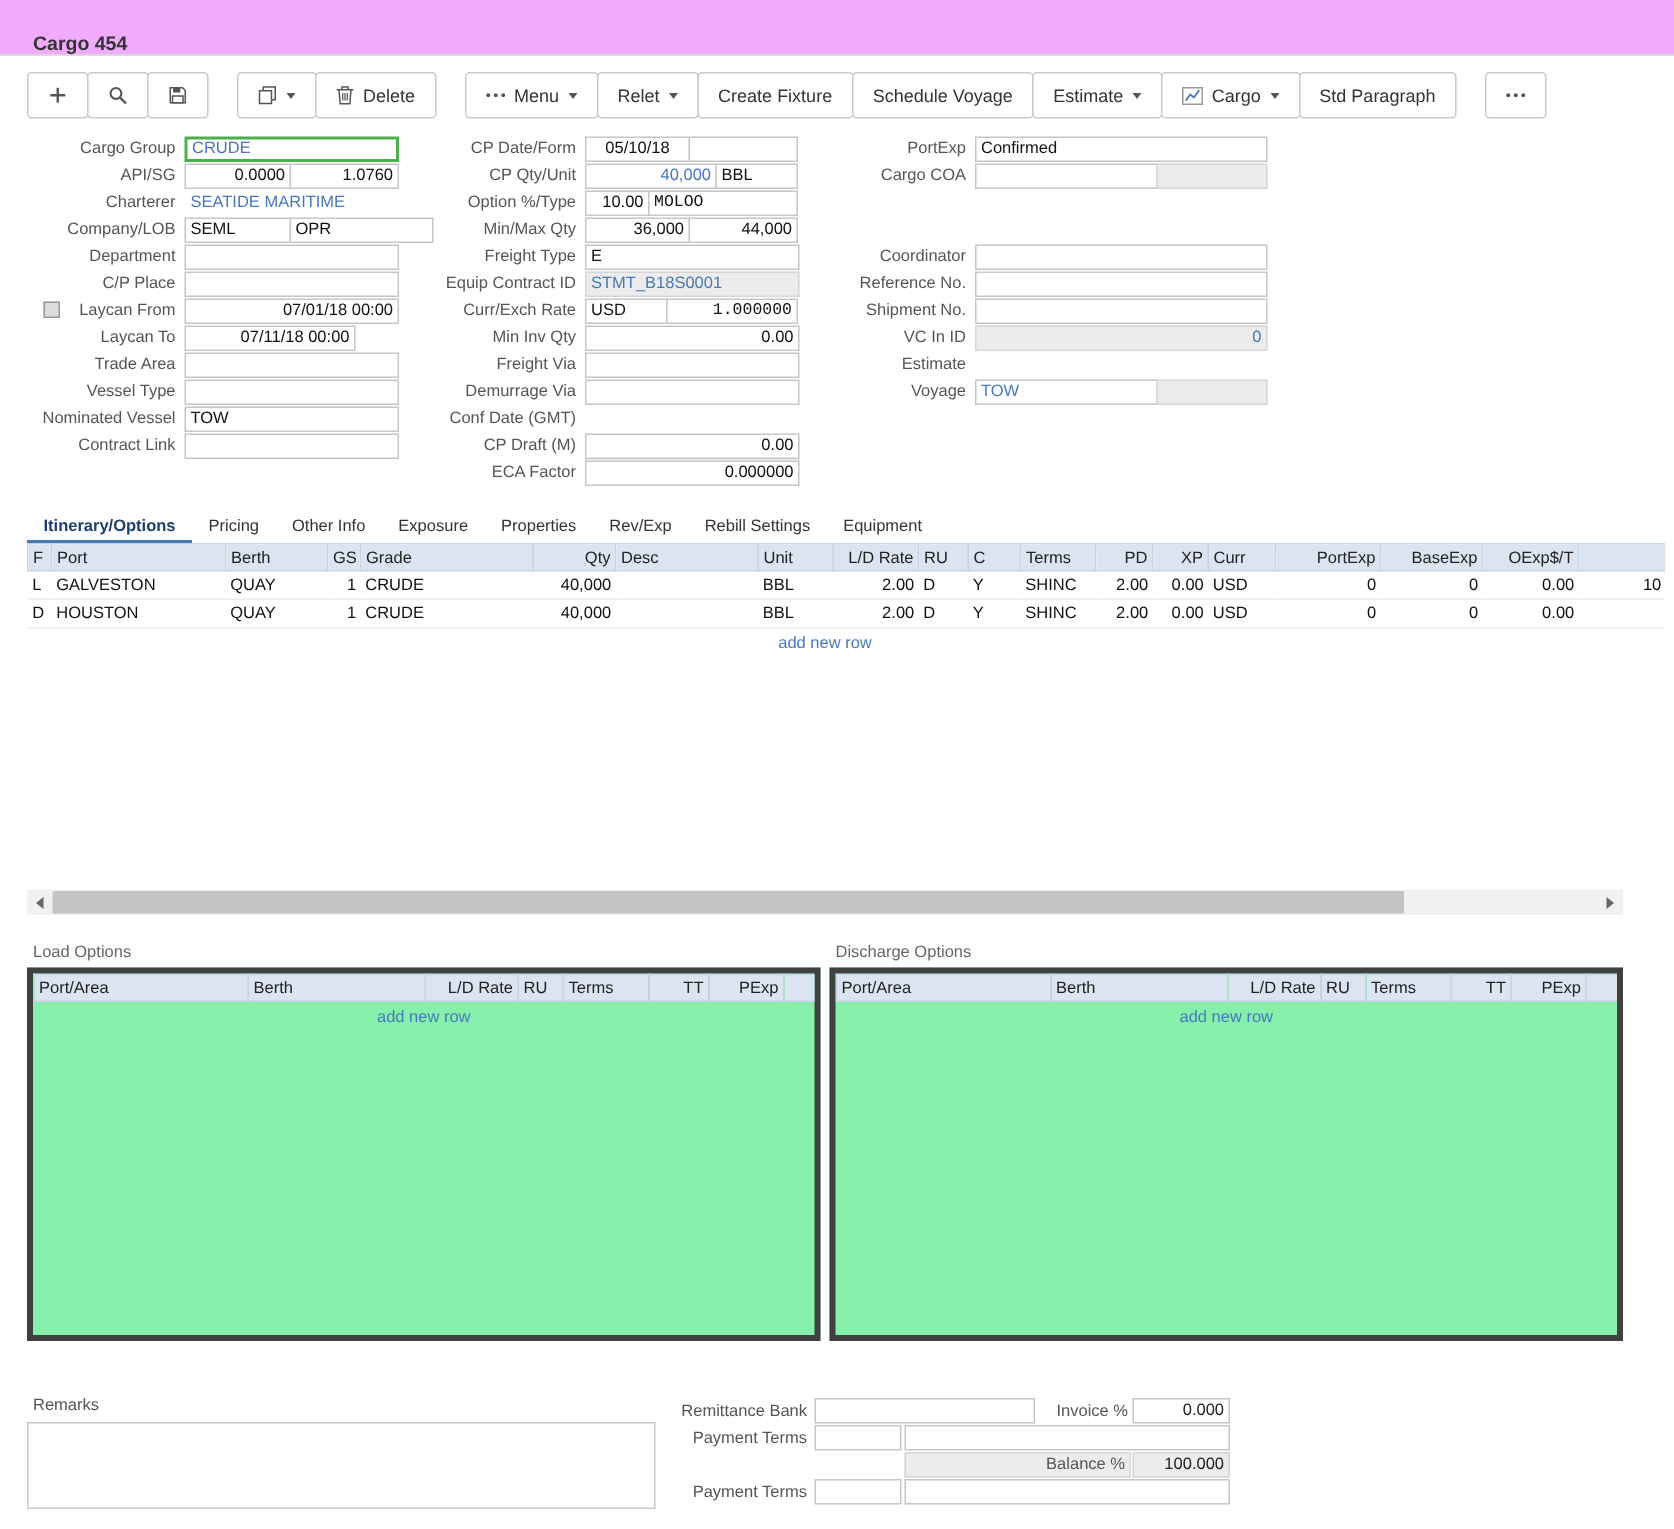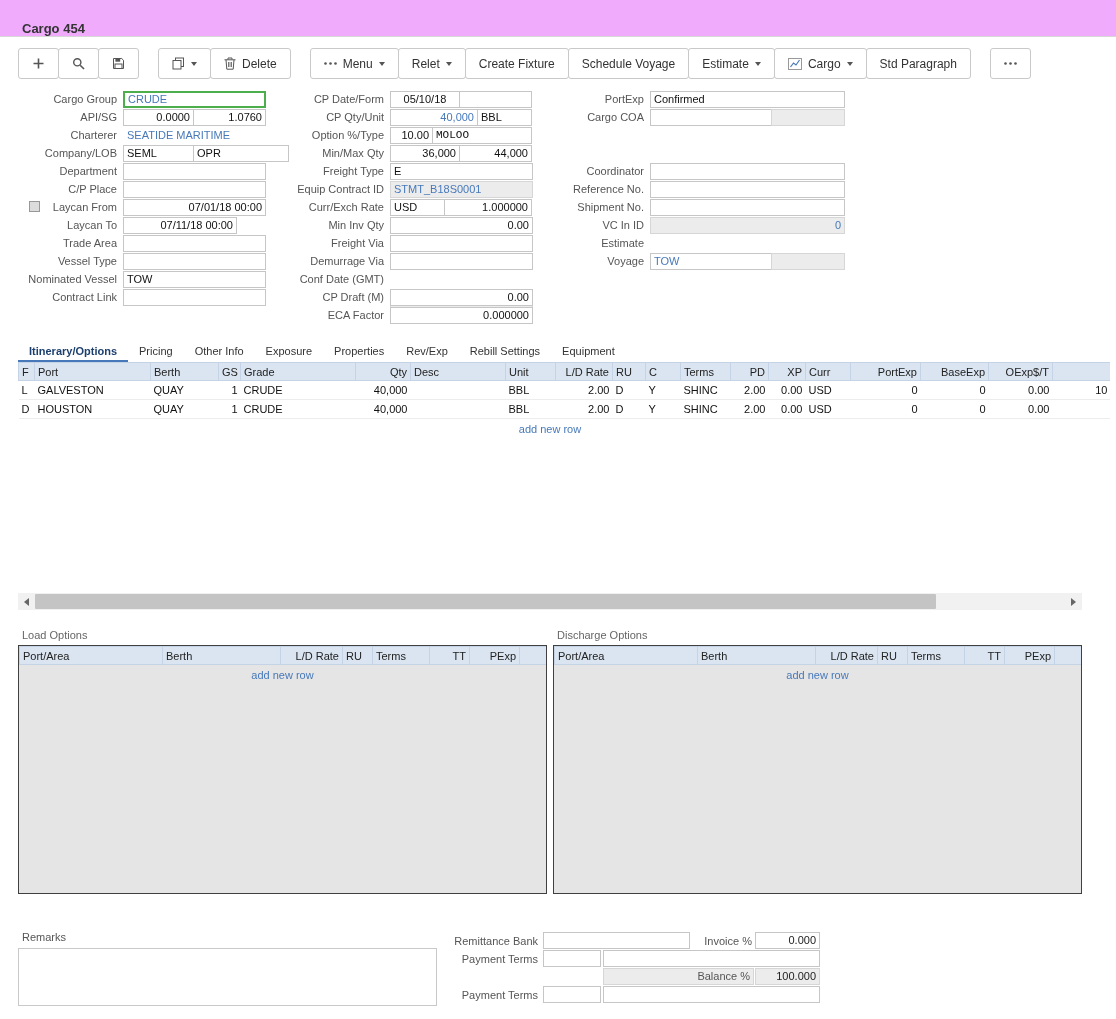--- a/index.html
+++ b/index.html
@@ -36,21 +36,21 @@
   .addrow{text-align:center;margin-top:4px;color:#4779ba;cursor:pointer;font-size:11px}
   .grid-wrap .addrow{width:1064px}
   .hscroll{position:absolute;left:18px;top:593px;width:1064px;height:17px;background:#f1f1f1}
   .hthumb{position:absolute;left:17px;top:1px;width:901px;height:15px;background:#c4c4c4;border-radius:1px}
   .harr{position:absolute;top:0;width:17px;height:17px;display:flex;align-items:center;justify-content:center}
   .harr.left{left:0}
   .harr.right{right:0}
   .tri-l{width:0;height:0;border-top:4px solid transparent;border-bottom:4px solid transparent;border-right:5px solid #666}
   .tri-r{width:0;height:0;border-top:4px solid transparent;border-bottom:4px solid transparent;border-left:5px solid #666}
   .opt-title{position:absolute;color:#666}
-  .opt-panel{position:absolute;top:645px;width:529px;height:249px;border:1px solid #404040;overflow:hidden;background:#e5e5e5}
+  .opt-panel{position:absolute;top:645px;width:529px;height:249px;border:4px solid #404040;overflow:hidden;background:#86efac}
   .opt-panel table{width:527px}
   .blabel{position:absolute;height:17px;line-height:17px;color:#555;text-align:right;white-space:nowrap}
   .bfield{position:absolute;height:17px;line-height:15px;border:1px solid #c6c6c6;background:#fff;padding:0 3px;font-size:11px;overflow:hidden}
   .bfield.num{text-align:right}
   .bfield.ro{background:#ececec;border-color:#d6d6d6}
   .bfield.lab{color:#555}
   .remarks-box{position:absolute;left:18px;top:948px;width:419px;height:58px;border:1px solid #c9c9c9;background:#fff}
 </style>
 </head>
 <body>
@@ -223,21 +223,21 @@
       <span class="flabel">Freight Type</span>
       <span class="ffield" style="width: 143px;">E</span>
     </div>
     <div class="frow">
       <span class="flabel">Equip Contract ID</span>
       <span class="ffield link ro" style="width: 143px;">STMT_B18S0001</span>
     </div>
     <div class="frow">
       <span class="flabel">Curr/Exch Rate</span>
       <span class="ffield" style="width: 55px;">USD</span>
-      <span class="ffield" style="width: 88px; text-align: right; margin-left: -1px;">1.000000</span>
+      <span class="ffield" style="width: 88px; text-align: right; margin-left: -1px; font-family: Liberation Mono, monospace;">1.000000</span>
     </div>
     <div class="frow">
       <span class="flabel">Min Inv Qty</span>
       <span class="ffield" style="width: 143px; text-align: right;">0.00</span>
     </div>
     <div class="frow">
       <span class="flabel">Freight Via</span>
       <span class="ffield" style="width: 143px;"></span>
     </div>
     <div class="frow">

